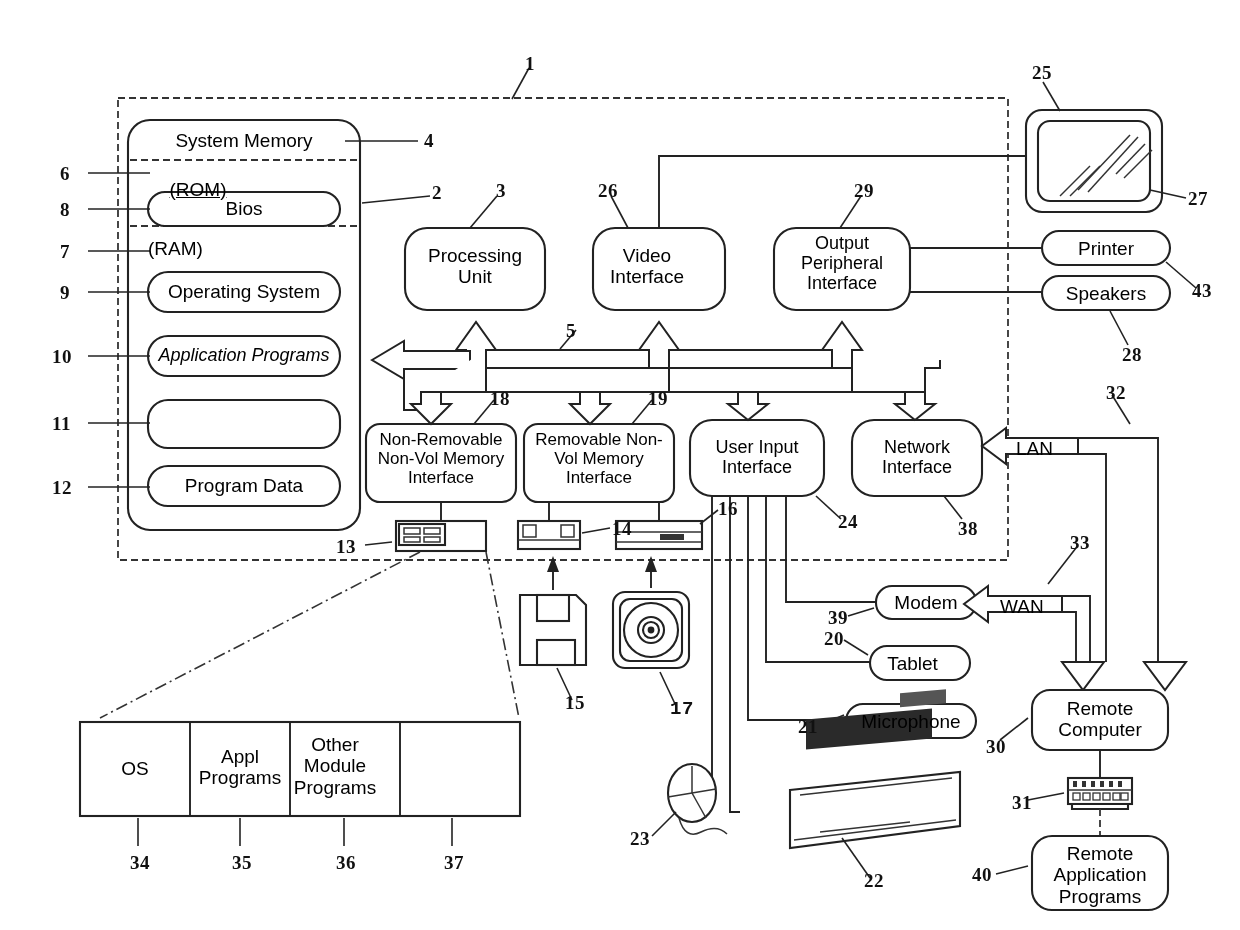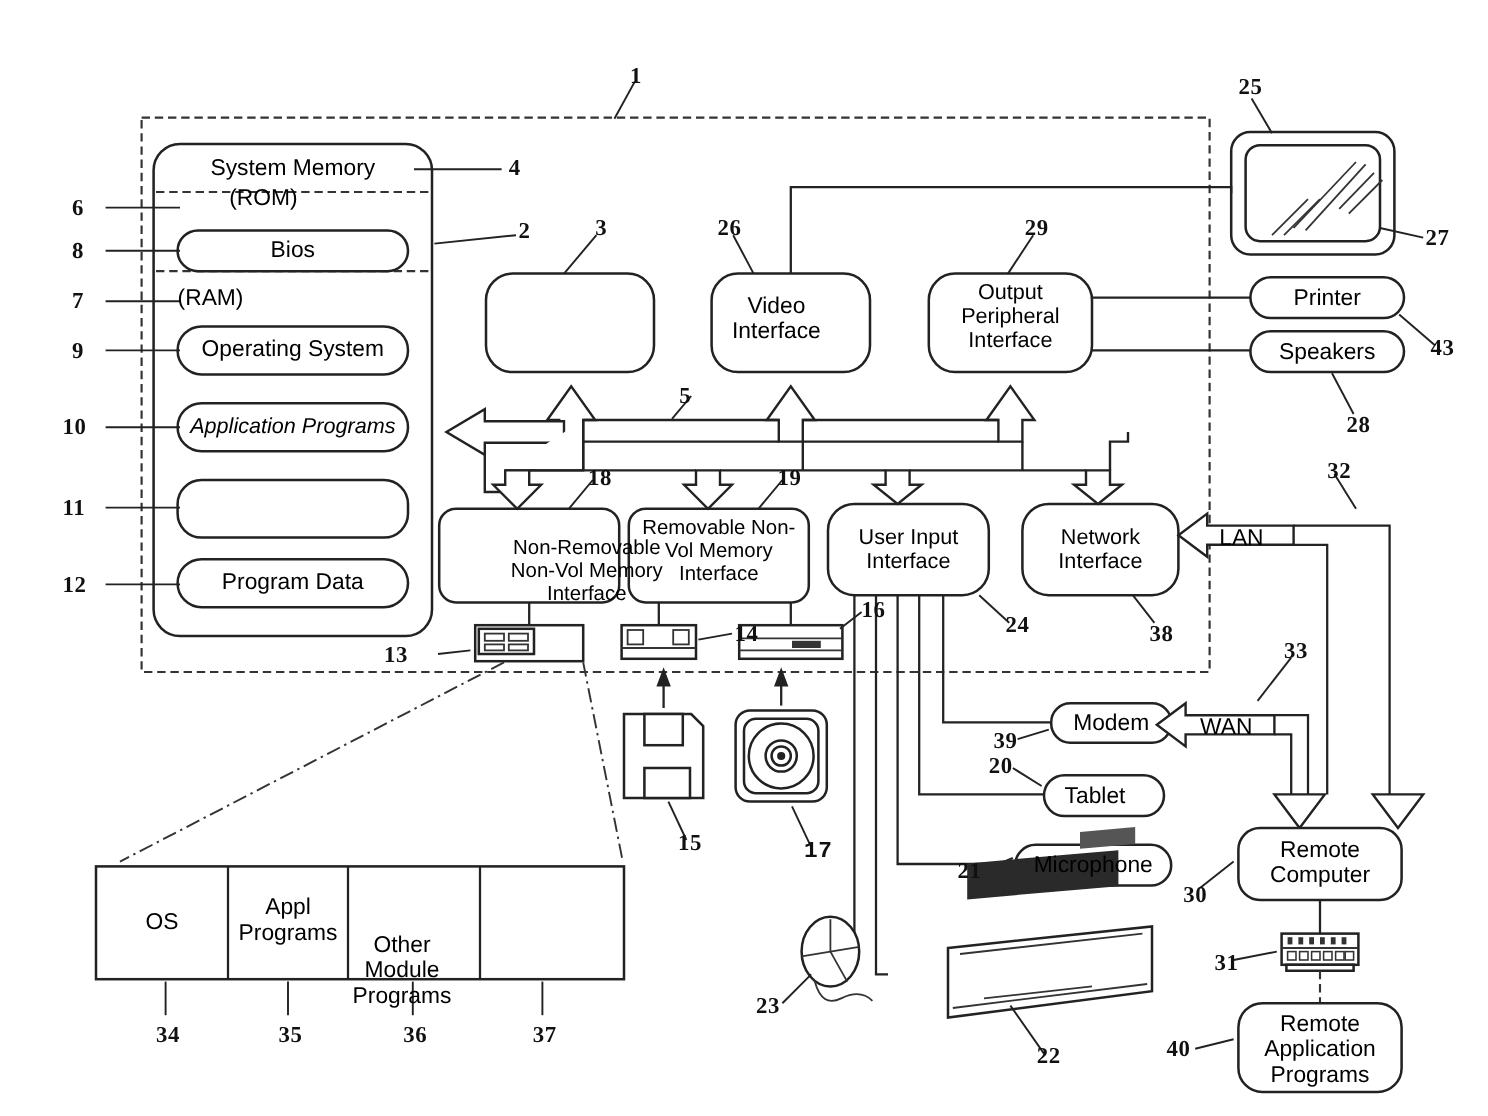--- a/index.html
+++ b/index.html
@@ -277,34 +277,36 @@
     </g>
     <path class="dash" d="M1100 809 V836"></path>
     <rect class="box" x="1032" y="836" width="136" height="74" rx="20" ry="20"></rect>
     <path class="lead" d="M1028 718 L1000 740"></path>
     <path class="lead" d="M1064 793 L1028 800"></path>
     <path class="lead" d="M1028 866 L996 874"></path>
 
   </svg>
 
   <div class="btxt" style="left:148px;top:130px;width:192px;">System Memory</div>
-  <div class="btxt" style="left:148px;top:155px;width:100px;text-align:right;">(ROM)</div>
+  <div class="btxt" style="left:148px;top:179px;width:100px;text-align:center;text-decoration:underline;">(ROM)</div>
   <div class="btxt" style="left:148px;top:198px;width:192px;">Bios</div>
   <div class="btxt" style="left:148px;top:238px;width:100px;text-align:left;">(RAM)</div>
   <div class="btxt" style="left:148px;top:281px;width:192px;">Operating System</div>
   <div class="btxt" style="left:146px;top:345px;width:196px;font-size:18px;font-style:italic;">Application Programs</div>
   <div class="btxt" style="left:148px;top:475px;width:192px;">Program Data</div>
 
+  <div class="btxt" style="left:405px;top:245px;width:140px;">Processing
+Unit</div>
   <div class="btxt" style="left:593px;top:245px;width:108px;">Video
 Interface</div>
   <div class="btxt" style="left:774px;top:233px;width:136px;font-size:18px;">Output
 Peripheral
 Interface</div>
 
-  <div class="btxt" style="left:362px;top:447px;width:158px;font-size:17px;margin-left:48px;">Non-Removable
+  <div class="btxt" style="left:362px;top:430px;width:158px;font-size:17px;">Non-Removable
 Non-Vol Memory
 Interface</div>
   <div class="btxt" style="left:520px;top:430px;width:158px;font-size:17px;">Removable Non-
 Vol Memory
 Interface</div>
   <div class="btxt" style="left:690px;top:437px;width:134px;font-size:18px;">User Input
 Interface</div>
   <div class="btxt" style="left:852px;top:437px;width:130px;font-size:18px;">Network
 Interface</div>
 
@@ -318,37 +320,37 @@
   <div class="netlbl" style="left:1000px;top:596px;">WAN</div>
   <div class="btxt" style="left:1032px;top:698px;width:136px;">Remote
 Computer</div>
   <div class="btxt" style="left:1032px;top:843px;width:136px;">Remote
 Application
 Programs</div>
 
   <div class="tbl-txt" style="left:80px;top:758px;width:110px;">OS</div>
   <div class="tbl-txt" style="left:190px;top:746px;width:100px;">Appl
 Programs</div>
-  <div class="tbl-txt" style="left:290px;top:734px;width:90px;margin-top:43px;">Other
+  <div class="tbl-txt" style="left:290px;top:734px;width:90px;">Other
 Module
 Programs</div>
 
   <div class="lbl" style="left:525px;top:53px;">1</div>
   <div class="lbl" style="left:432px;top:182px;">2</div>
   <div class="lbl" style="left:496px;top:180px;">3</div>
   <div class="lbl" style="left:424px;top:130px;">4</div>
   <div class="lbl" style="left:566px;top:320px;">5</div>
   <div class="lbl" style="left:60px;top:163px;">6</div>
   <div class="lbl" style="left:60px;top:241px;">7</div>
   <div class="lbl" style="left:60px;top:199px;">8</div>
   <div class="lbl" style="left:60px;top:282px;">9</div>
   <div class="lbl" style="left:52px;top:346px;">10</div>
   <div class="lbl" style="left:52px;top:413px;">11</div>
   <div class="lbl" style="left:52px;top:477px;">12</div>
-  <div class="lbl" style="left:320px;top:536px;">13</div>
+  <div class="lbl" style="left:336px;top:536px;">13</div>
   <div class="lbl" style="left:612px;top:518px;">14</div>
   <div class="lbl" style="left:565px;top:692px;">15</div>
   <div class="lbl" style="left:718px;top:498px;">16</div>
   <div class="lbl" style="left:670px;top:698px;font-family:Liberation Mono, monospace;">17</div>
   <div class="lbl" style="left:490px;top:388px;">18</div>
   <div class="lbl" style="left:648px;top:388px;">19</div>
   <div class="lbl" style="left:824px;top:628px;">20</div>
   <div class="lbl" style="left:798px;top:716px;">21</div>
   <div class="lbl" style="left:864px;top:870px;">22</div>
   <div class="lbl" style="left:630px;top:828px;">23</div>

